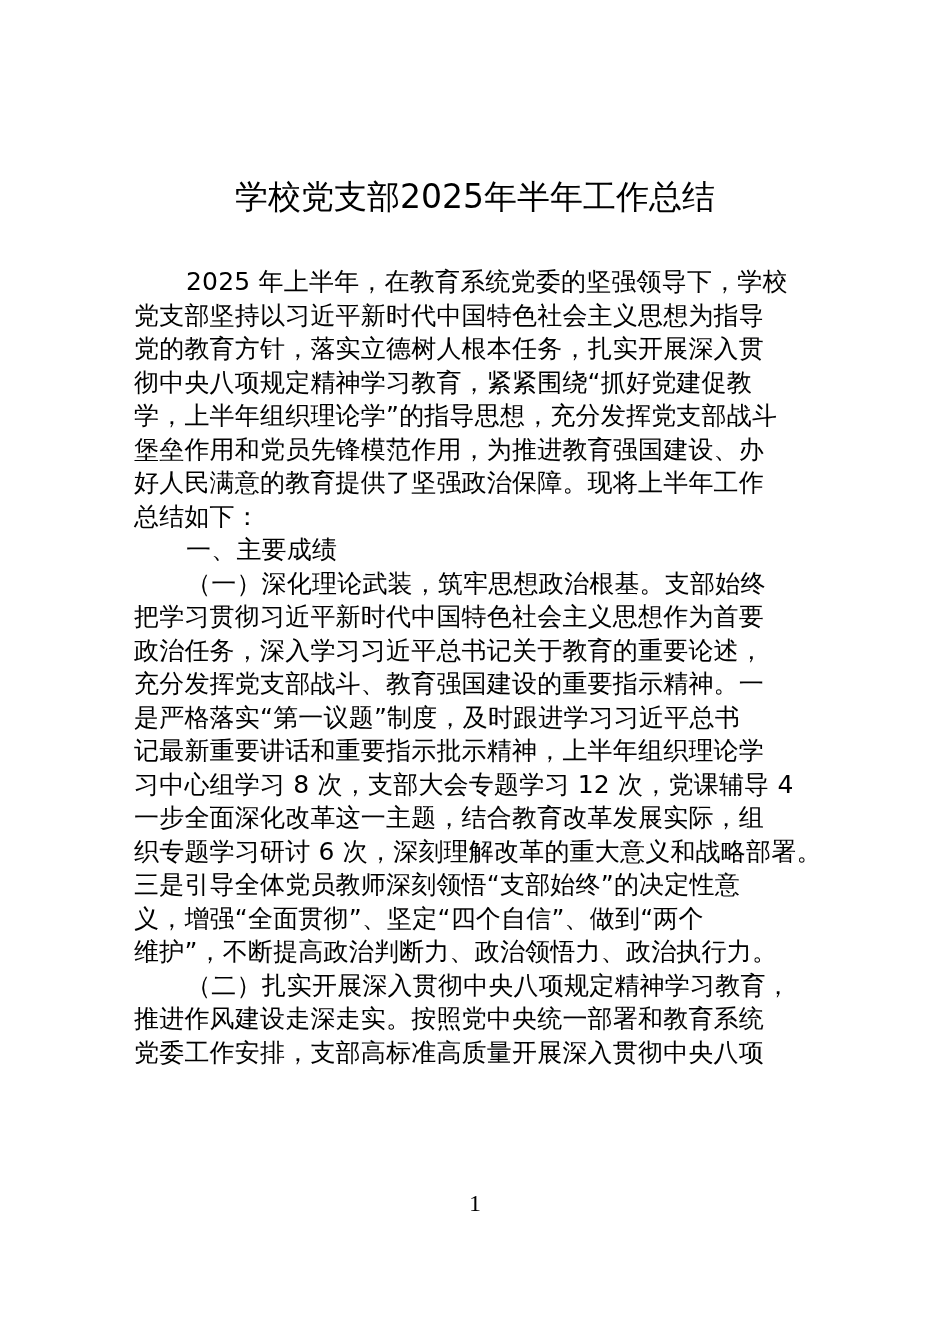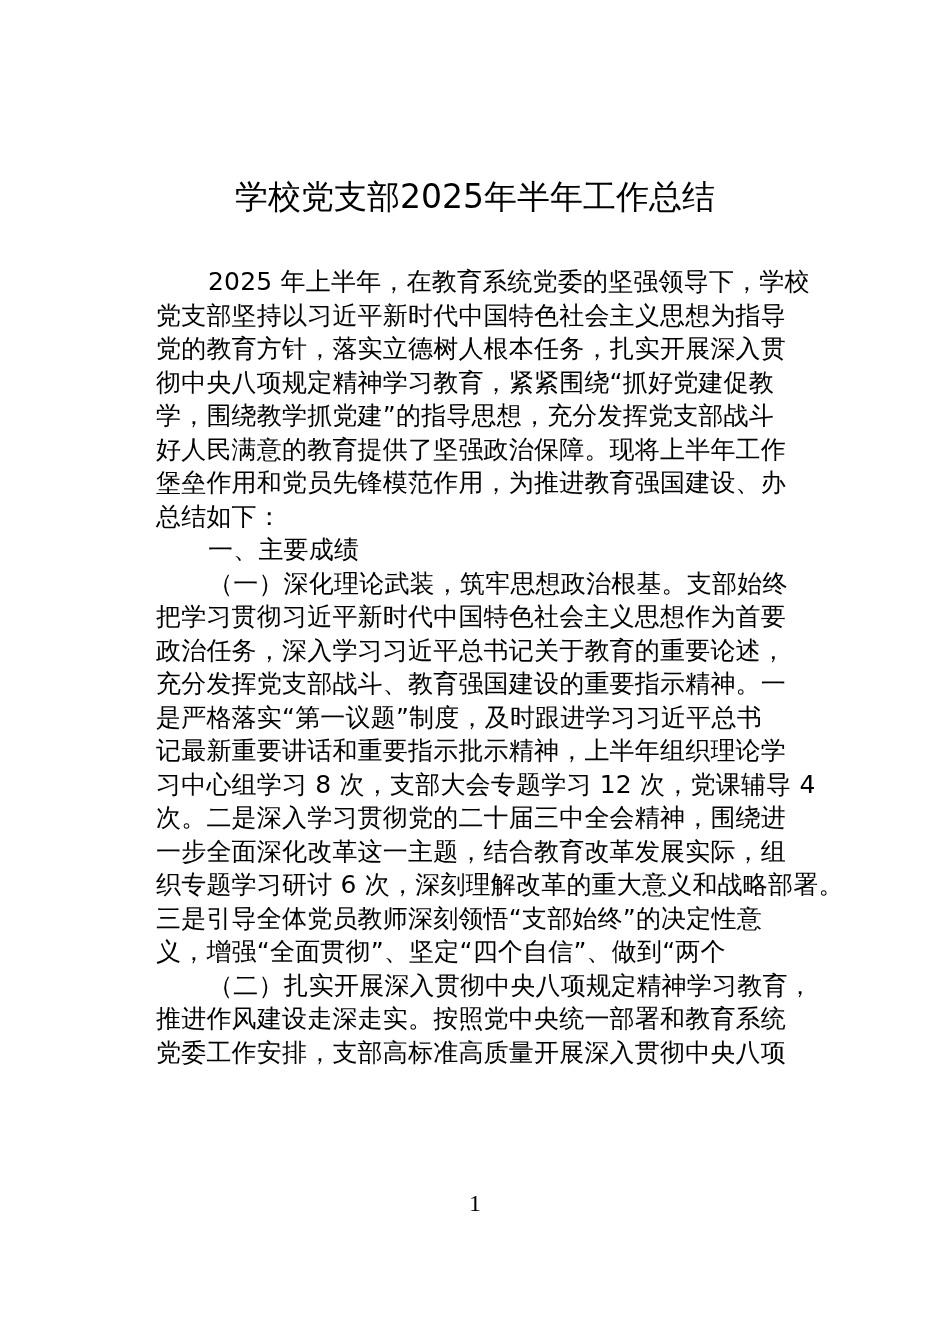--- a/index.html
+++ b/index.html
@@ -1,63 +1,63 @@
 <!DOCTYPE html>
 <html><head>
 <meta charset="utf-8">
 <style>
   html, body { margin: 0; padding: 0; background: #ffffff; }
   body { width: 950px; height: 1344px; position: relative; overflow: hidden;
          font-family: "DejaVu Sans", "Liberation Sans", sans-serif; color: #000; }
   .page { position: absolute; left: 0; top: 0; width: 929px; height: 1344px; background: #fff; }
   .title { position: absolute; left: 0; top: 172px; width: 950px; text-align: center;
            font-size: 33px; line-height: 50px; letter-spacing: 0px; }
-  .body { position: absolute; left: 156px; top: 265px; width: 666px; }
+  .body { position: absolute; left: 134px; top: 265px; width: 666px; }
   .line { height: 33.5px; line-height: 33.5px; font-size: 25px; white-space: nowrap;
           letter-spacing: 0.2px; }
   .line.indent { padding-left: 52px; }
   .pagenum { position: absolute; left: 0; top: 1188px; width: 950px; text-align: center;
              font-family: "Liberation Serif", "DejaVu Serif", serif; font-size: 24px; line-height: 30px; }
 </style>
 </head>
 <body>
 
 <div class="page">
   <div class="title">学校党支部2025年半年工作总结</div>
 
   <div class="body">
 
     <div>
       <div class="line indent">2025 年上半年，在教育系统党委的坚强领导下，学校</div>
       <div class="line">党支部坚持以习近平新时代中国特色社会主义思想为指导</div>
       <div class="line">党的教育方针，落实立德树人根本任务，扎实开展深入贯</div>
       <div class="line">彻中央八项规定精神学习教育，紧紧围绕“抓好党建促教</div>
-      <div class="line">学，围绕教学抓党建”的指导思想，充分发挥党支部战斗</div>
+      <div class="line">学，上半年组织理论学”的指导思想，充分发挥党支部战斗</div>
+      <div class="line">堡垒作用和党员先锋模范作用，为推进教育强国建设、办</div>
       <div class="line">好人民满意的教育提供了坚强政治保障。现将上半年工作</div>
-      <div class="line">堡垒作用和党员先锋模范作用，为推进教育强国建设、办</div>
       <div class="line">总结如下：</div>
     </div>
 
     <div>
       <div class="line indent">一、主要成绩</div>
     </div>
 
     <div>
       <div class="line indent">（一）深化理论武装，筑牢思想政治根基。支部始终</div>
       <div class="line">把学习贯彻习近平新时代中国特色社会主义思想作为首要</div>
       <div class="line">政治任务，深入学习习近平总书记关于教育的重要论述，</div>
       <div class="line">充分发挥党支部战斗、教育强国建设的重要指示精神。一</div>
       <div class="line">是严格落实“第一议题”制度，及时跟进学习习近平总书</div>
       <div class="line">记最新重要讲话和重要指示批示精神，上半年组织理论学</div>
       <div class="line">习中心组学习 8 次，支部大会专题学习 12 次，党课辅导 4</div>
-      <div class="line">次。二是深入学习贯彻党的二十届三中全会精神，围绕进</div>
       <div class="line">一步全面深化改革这一主题，结合教育改革发展实际，组</div>
       <div class="line">织专题学习研讨 6 次，深刻理解改革的重大意义和战略部署。</div>
       <div class="line">三是引导全体党员教师深刻领悟“支部始终”的决定性意</div>
       <div class="line">义，增强“全面贯彻”、坚定“四个自信”、做到“两个</div>
+      <div class="line">维护”，不断提高政治判断力、政治领悟力、政治执行力。</div>
     </div>
 
     <div>
       <div class="line indent">（二）扎实开展深入贯彻中央八项规定精神学习教育，</div>
       <div class="line">推进作风建设走深走实。按照党中央统一部署和教育系统</div>
       <div class="line">党委工作安排，支部高标准高质量开展深入贯彻中央八项</div>
     </div>
   </div>
 
   <div class="pagenum">1</div>

